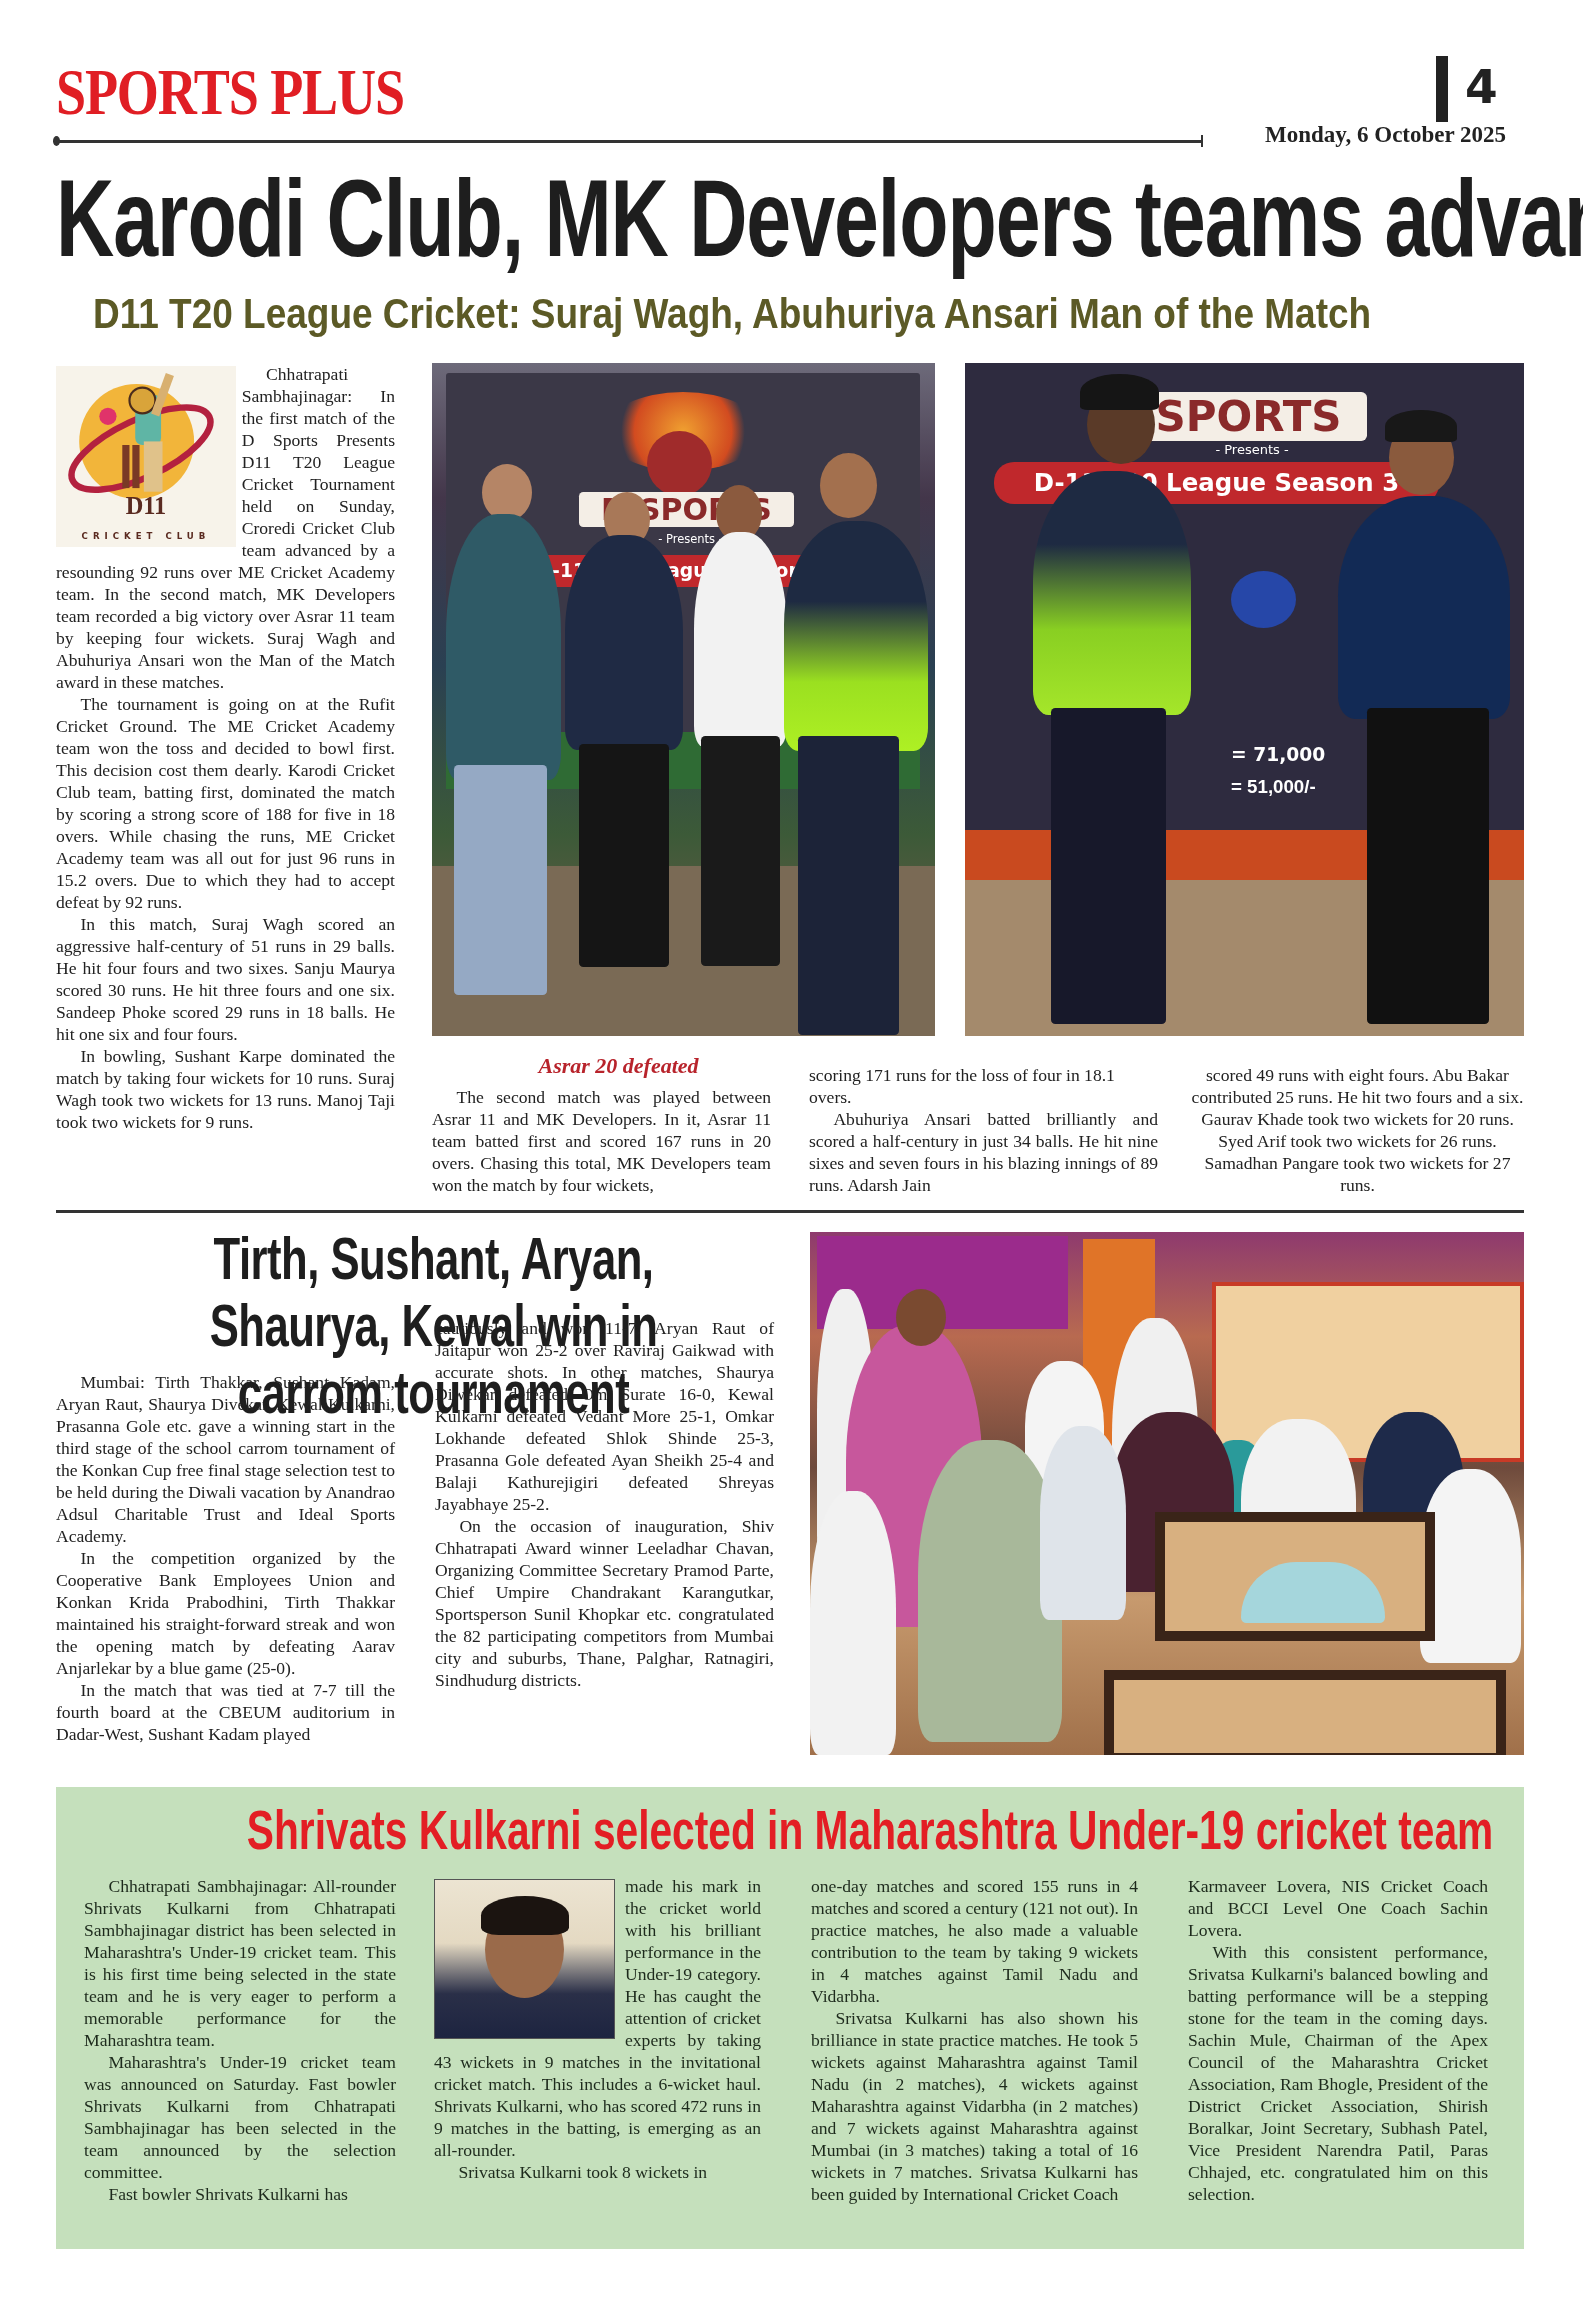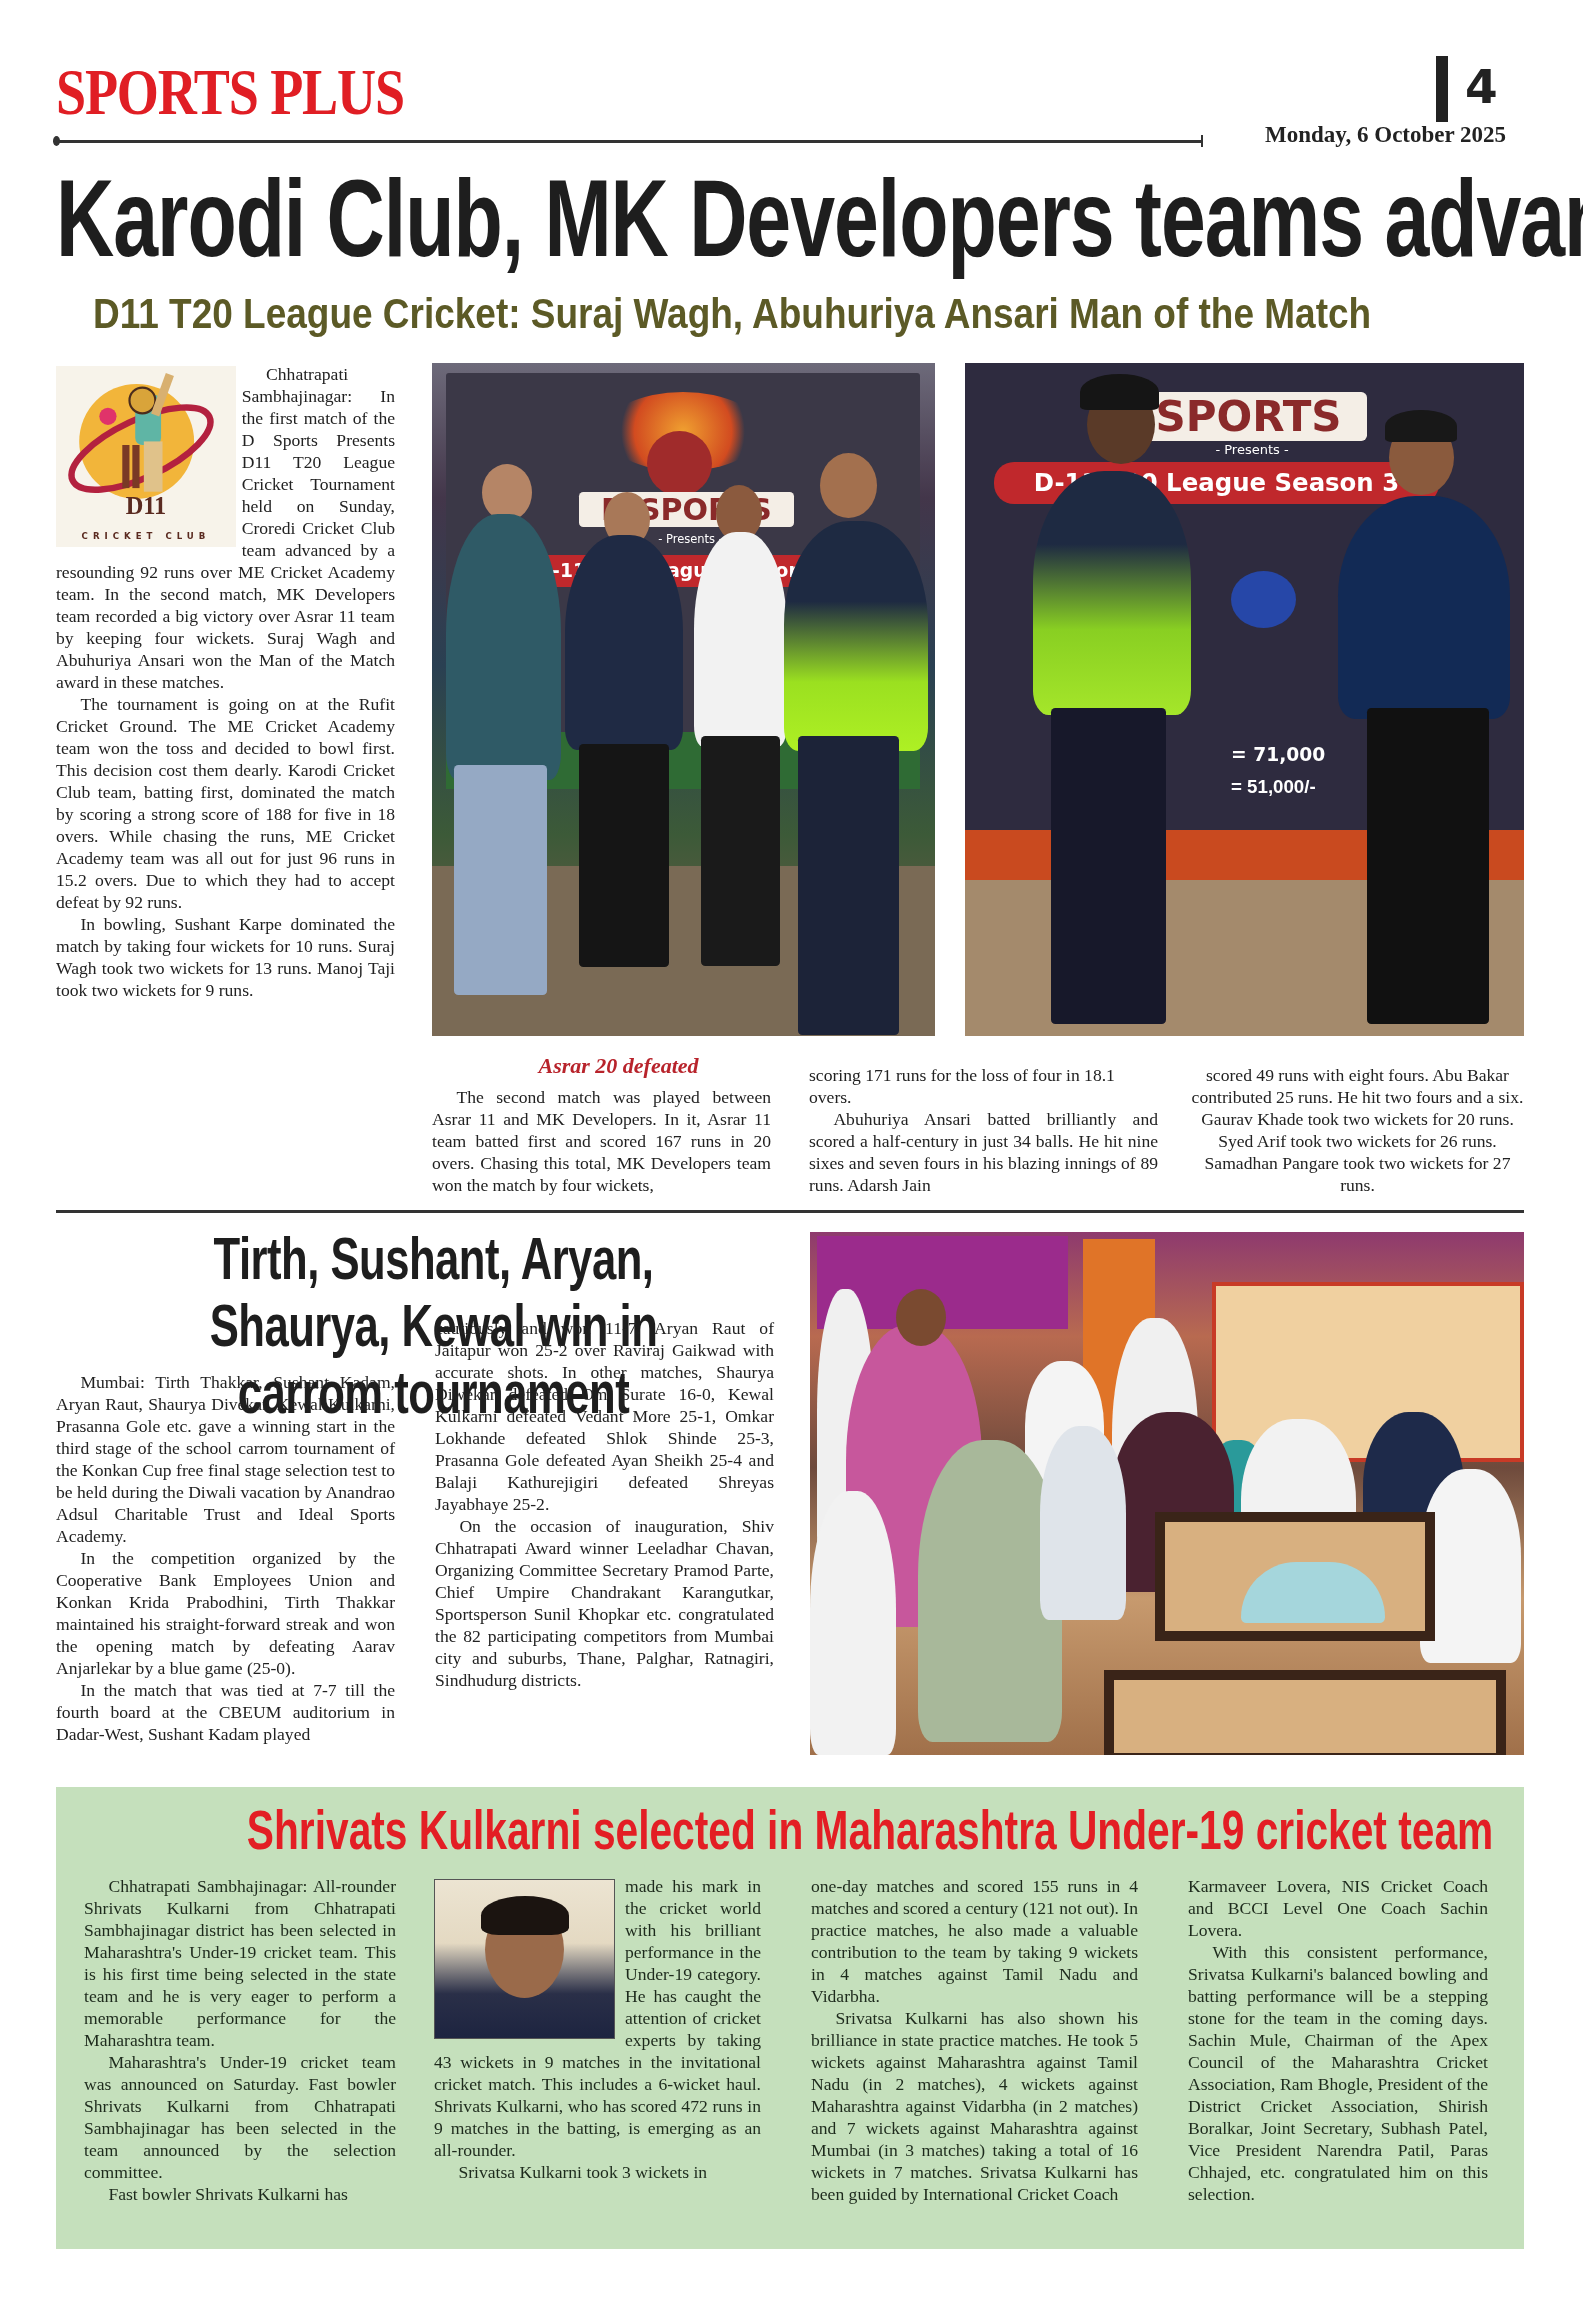--- a/index.html
+++ b/index.html
@@ -81,20 +81,21 @@
       <rect x="142" y="10" width="12" height="60" fill="#d8b070" transform="rotate(20 148 40)"></rect>
       <rect x="92" y="110" width="10" height="60" fill="#7a3a25"></rect>
       <rect x="106" y="110" width="10" height="60" fill="#7a3a25"></rect>
       <rect x="122" y="105" width="26" height="70" fill="#e0c28a"></rect>
     </svg>
     <div style="position:absolute;left:0;width:100%;top:129px;text-align:center;font-family:'Liberation Serif',serif;font-weight:bold;font-size:24.4px;color:#5a2a20;">D11</div>
     <div style="position:absolute;left:0;width:100%;top:159px;text-align:center;font-family:'DejaVu Sans',sans-serif;font-weight:bold;font-size:8.6px;letter-spacing:5px;color:#5a2a20;">CRICKET CLUB</div>
   </div>
   <p>Chhatrapati Sambhajinagar: In the first match of the D Sports Presents D11 T20 League Cricket Tournament held on Sunday, Croredi Cricket Club team advanced by a resounding 92 runs over ME Cricket Academy team. In the second match, MK Developers team recorded a big victory over Asrar 11 team by keeping four wickets. Suraj Wagh and Abuhuriya Ansari won the Man of the Match award in these matches.</p>
   <p>The tournament is going on at the Rufit Cricket Ground. The ME Cricket Academy team won the toss and decided to bowl first. This decision cost them dearly. Karodi Cricket Club team, batting first, dominated the match by scoring a strong score of 188 for five in 18 overs. While chasing the runs, ME Cricket Academy team was all out for just 96 runs in 15.2 overs. Due to which they had to accept defeat by 92 runs.</p>
+  <p>In this match, Suraj Wagh scored an aggressive half-century of 51 runs in 29 balls. He hit four fours and two sixes. Sanju Maurya scored 30 runs. He hit three fours and one six. Sandeep Phoke scored 29 runs in 18 balls. He hit one six and four fours.</p>
   <p>In bowling, Sushant Karpe dominated the match by taking four wickets for 10 runs. Suraj Wagh took two wickets for 13 runs. Manoj Taji took two wickets for 9 runs.</p>
 </div>
 
 <div class="abs photo1">
   <div class="banner" style="left:14.4px;top:10px;width:474px;height:359px;background:#3b3847;border-radius:2.9px;"></div>
   <div class="banner" style="left:172px;top:29px;width:158px;height:79px;border-radius:50%;background:radial-gradient(circle,#f0a030 0%,#d24b20 55%,transparent 70%);"></div>
   <div class="banner" style="left:215px;top:68px;width:65px;height:65px;border-radius:50%;background:#a02b2b;"></div>
   <div class="banner" style="left:147px;top:129px;width:215px;text-align:center;font-family:'DejaVu Sans',sans-serif;font-weight:bold;font-size:30px;color:#8a2a2a;background:#f4eee6;border-radius:4.3px;">D-SPORTS</div>
   <div class="banner" style="left:194px;top:169px;width:129px;text-align:center;font-family:'DejaVu Sans',sans-serif;font-size:11.5px;color:#fff;">- Presents -</div>
   <div class="banner" style="left:86px;top:192px;width:302px;height:32px;background:#c0282c;color:#fff;font-family:'DejaVu Sans',sans-serif;font-weight:bold;font-size:18.7px;line-height:32px;text-align:center;border-radius:14.4px;white-space:nowrap;overflow:hidden;">D-11 T-20 League Season</div>
@@ -189,21 +190,21 @@
   <p>Maharashtra's Under-19 cricket team was announced on Saturday. Fast bowler Shrivats Kulkarni from Chhatrapati Sambhajinagar has been selected in the team announced by the selection committee.</p>
   <p>Fast bowler Shrivats Kulkarni has</p>
 </div>
 <div class="abs col g2">
   <div class="float-portrait">
     <div class="head-c" style="left:50px;top:21.5px;width:79px;height:97px;background:#9a6a4a;"></div>
     <div class="head-c" style="left:46px;top:16px;width:88px;height:39px;background:#1b1410;border-radius:50% 50% 20% 20%;"></div>
     <div style="position:absolute;left:5.7px;top:162px;font-family:'DejaVu Sans',sans-serif;font-size:8px;color:#ddd;font-weight:bold;">Balan Group</div>
   </div>
   <p class="noindent">made his mark in the cricket world with his brilliant performance in the Under-19 category. He has caught the attention of cricket experts by taking 43 wickets in 9 matches in the invitational cricket match. This includes a 6-wicket haul. Shrivats Kulkarni, who has scored 472 runs in 9 matches in the batting, is emerging as an all-rounder.</p>
-  <p>Srivatsa Kulkarni took 3 wickets in</p>
+  <p>Srivatsa Kulkarni took 8 wickets in</p>
 </div>
 <div class="abs col g3">
   <p class="noindent">one-day matches and scored 155 runs in 4 matches and scored a century (121 not out). In practice matches, he also made a valuable contribution to the team by taking 9 wickets in 4 matches against Tamil Nadu and Vidarbha.</p>
   <p>Srivatsa Kulkarni has also shown his brilliance in state practice matches. He took 5 wickets against Maharashtra against Tamil Nadu (in 2 matches), 4 wickets against Maharashtra against Vidarbha (in 2 matches) and 7 wickets against Maharashtra against Mumbai (in 3 matches) taking a total of 16 wickets in 7 matches. Srivatsa Kulkarni has been guided by International Cricket Coach</p>
 </div>
 <div class="abs col g4">
   <p class="noindent">Karmaveer Lovera, NIS Cricket Coach and BCCI Level One Coach Sachin Lovera.</p>
   <p>With this consistent performance, Srivatsa Kulkarni's balanced bowling and batting performance will be a stepping stone for the team in the coming days. Sachin Mule, Chairman of the Apex Council of the Maharashtra Cricket Association, Ram Bhogle, President of the District Cricket Association, Shirish Boralkar, Joint Secretary, Subhash Patel, Vice President Narendra Patil, Paras Chhajed, etc. congratulated him on this selection.</p>
 </div>
 

